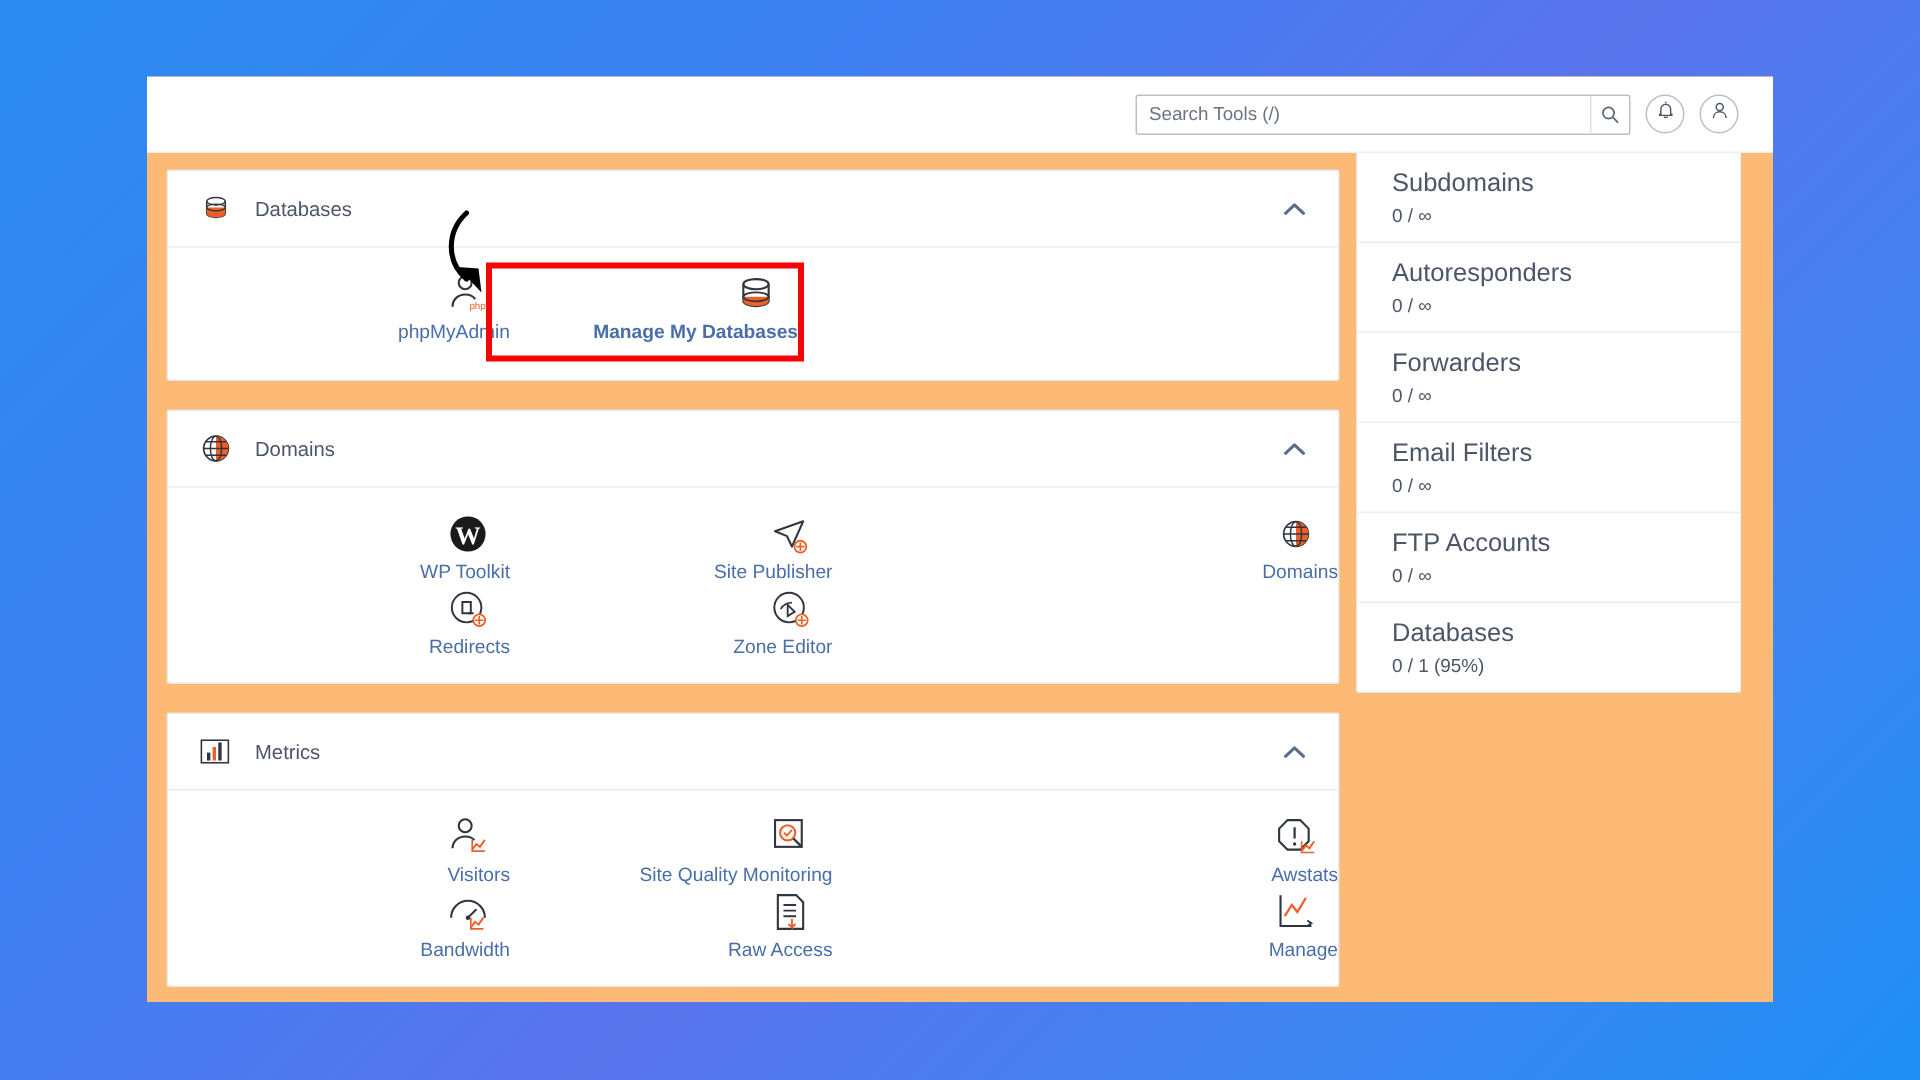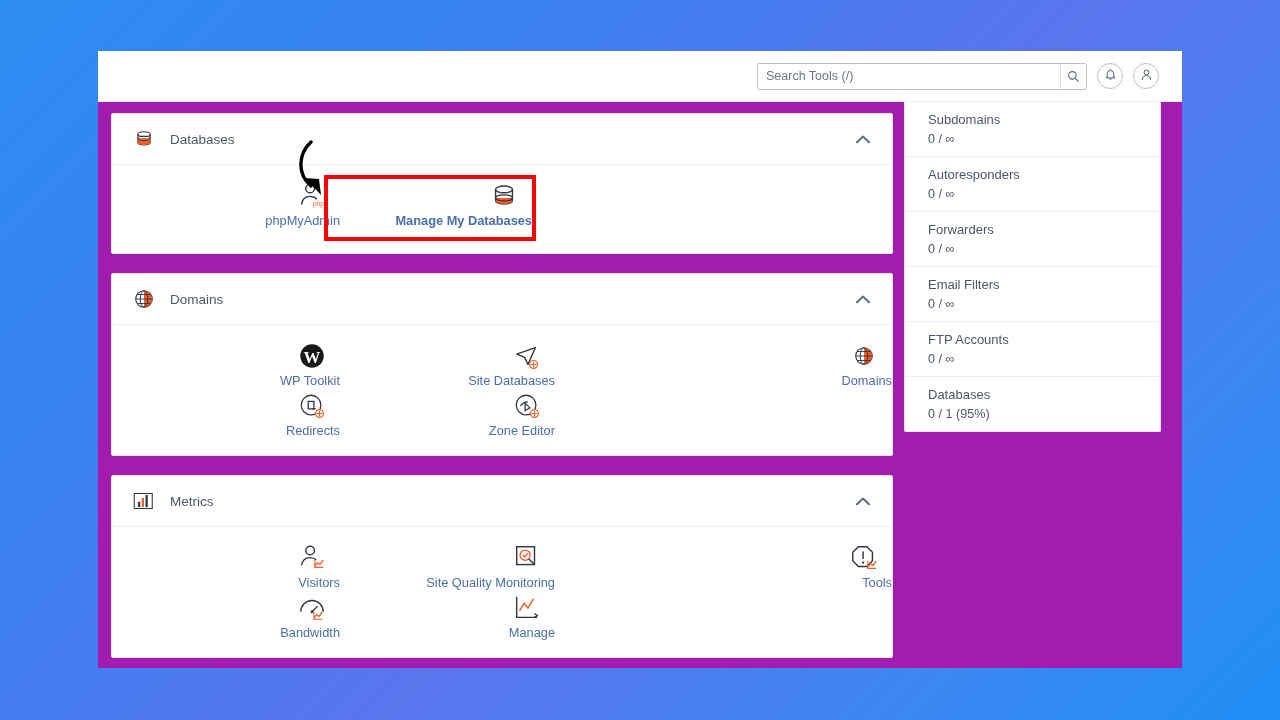--- a/index.html
+++ b/index.html
@@ -16,21 +16,21 @@
     position: relative;
   }
 
   
   #viewport {
     position: absolute;
     left: 98px;
     top: 51px;
     width: 1084px;
     height: 617px;
-    background: #a21caf;
+    background: #fdba74;
     overflow: hidden;
   }
 
   
   #app-header {
     height: 51px;
     background: #ffffff;
     display: flex;
     align-items: center;
     justify-content: flex-end;
@@ -158,21 +158,21 @@
     border: 1px solid #e6e8eb;
     border-top: none;
     border-radius: 0 0 2px 2px;
   }
   .stat-row {
     padding: 10px 0 10px 23px;
     border-bottom: 1px solid #eceef0;
   }
   .stat-row:last-child { border-bottom: none; }
   .stat-name {
-    font-size: 13px;
+    font-size: 17px;
     color: #4c5668;
     margin-bottom: 5px;
   }
   .stat-val {
     font-size: 12.6px;
     color: #4c5668;
   }
 
   
   #annotation-arrow {
@@ -293,21 +293,21 @@
               <span class="tool-label">WP Toolkit</span>
             </div>
             <div class="tool-item">
               <span class="tool-ico">
                 <svg width="30" height="30" viewBox="0 0 32 32" fill="none">
                   <path d="M5 14l20-7-8 18-3.5-7.5z" stroke="#2f3640" stroke-width="1.5" fill="none" stroke-linejoin="round"></path>
                   <circle cx="23" cy="25" r="4.2" stroke="#ef5f28" stroke-width="1.3" fill="#fff"></circle>
                   <path d="M20 25h6M23 22v6" stroke="#ef5f28" stroke-width="1.2"></path>
                 </svg>
               </span>
-              <span class="tool-label">Site Databases</span>
+              <span class="tool-label">Site Publisher</span>
             </div>
             <div class="tool-item">
               <span class="tool-ico">
                 <svg width="24" height="24" viewBox="0 0 32 32" fill="none">
                   <circle cx="16" cy="16" r="11" stroke="#2f3640" stroke-width="1.5" fill="#fff"></circle>
                   <path d="M16 5a11 11 0 0 1 0 22z" fill="#ef5f28"></path>
                   <ellipse cx="16" cy="16" rx="5" ry="11" stroke="#2f3640" stroke-width="1.3" fill="none"></ellipse>
                   <path d="M5 16h22M7 10h18M7 22h18" stroke="#2f3640" stroke-width="1.2"></path>
                 </svg>
               </span>
@@ -382,37 +382,47 @@
             <div class="tool-item">
               <span class="tool-ico">
                 <svg width="30" height="30" viewBox="0 0 32 32" fill="none">
                   <path d="M10 4h9l6 6v9l-6 6h-9l-6-6v-9z" stroke="#2f3640" stroke-width="1.5" fill="none"></path>
                   <path d="M15 9v8" stroke="#2f3640" stroke-width="1.6"></path>
                   <circle cx="15" cy="21" r="1.2" fill="#2f3640"></circle>
                   <path d="M20 26l3-4 2.5 2 3.5-5" stroke="#ef5f28" stroke-width="1.4" fill="none"></path>
                   <path d="M20 19v8h9" stroke="#ef5f28" stroke-width="1.2" fill="none"></path>
                 </svg>
               </span>
-              <span class="tool-label">Tools</span>
+              <span class="tool-label">Awstats</span>
             </div>
             <div class="tool-item">
               <span class="tool-ico">
                 <svg width="30" height="30" viewBox="0 0 32 32" fill="none">
                   <path d="M4 20a12 12 0 0 1 24 0" stroke="#2f3640" stroke-width="1.5" fill="none"></path>
                   <circle cx="16" cy="20" r="1.6" fill="#2f3640"></circle>
                   <path d="M16 20l6-6" stroke="#2f3640" stroke-width="1.5"></path>
                   <path d="M18 27l3-4 2.5 2 3.5-5" stroke="#ef5f28" stroke-width="1.4" fill="none"></path>
                   <path d="M18 20v8h9" stroke="#ef5f28" stroke-width="1.2" fill="none"></path>
                 </svg>
               </span>
               <span class="tool-label">Bandwidth</span>
             </div>
             <div class="tool-item">
               <span class="tool-ico">
                 <svg width="30" height="30" viewBox="0 0 32 32" fill="none">
+                  <path d="M7 4h13l5 5v19H7z" stroke="#2f3640" stroke-width="1.5" fill="none"></path>
+                  <path d="M11 11h9M11 15h9M11 19h9" stroke="#2f3640" stroke-width="1.3"></path>
+                  <path d="M17 21v6l-2.5-2.5M17 27l2.5-2.5" stroke="#ef5f28" stroke-width="1.4" fill="none"></path>
+                </svg>
+              </span>
+              <span class="tool-label">Raw Access</span>
+            </div>
+            <div class="tool-item">
+              <span class="tool-ico">
+                <svg width="30" height="30" viewBox="0 0 32 32" fill="none">
                   <path d="M5 4v22h22" stroke="#2f3640" stroke-width="1.5" fill="none"></path>
                   <path d="M8 19l5-8 4 5 6-10" stroke="#ef5f28" stroke-width="1.6" fill="none"></path>
                   <path d="M24 26l3-2-3-2" stroke="#2f3640" stroke-width="1.3" fill="none"></path>
                 </svg>
               </span>
               <span class="tool-label">Manage</span>
             </div>
           </div>
         </div>
       </div>

